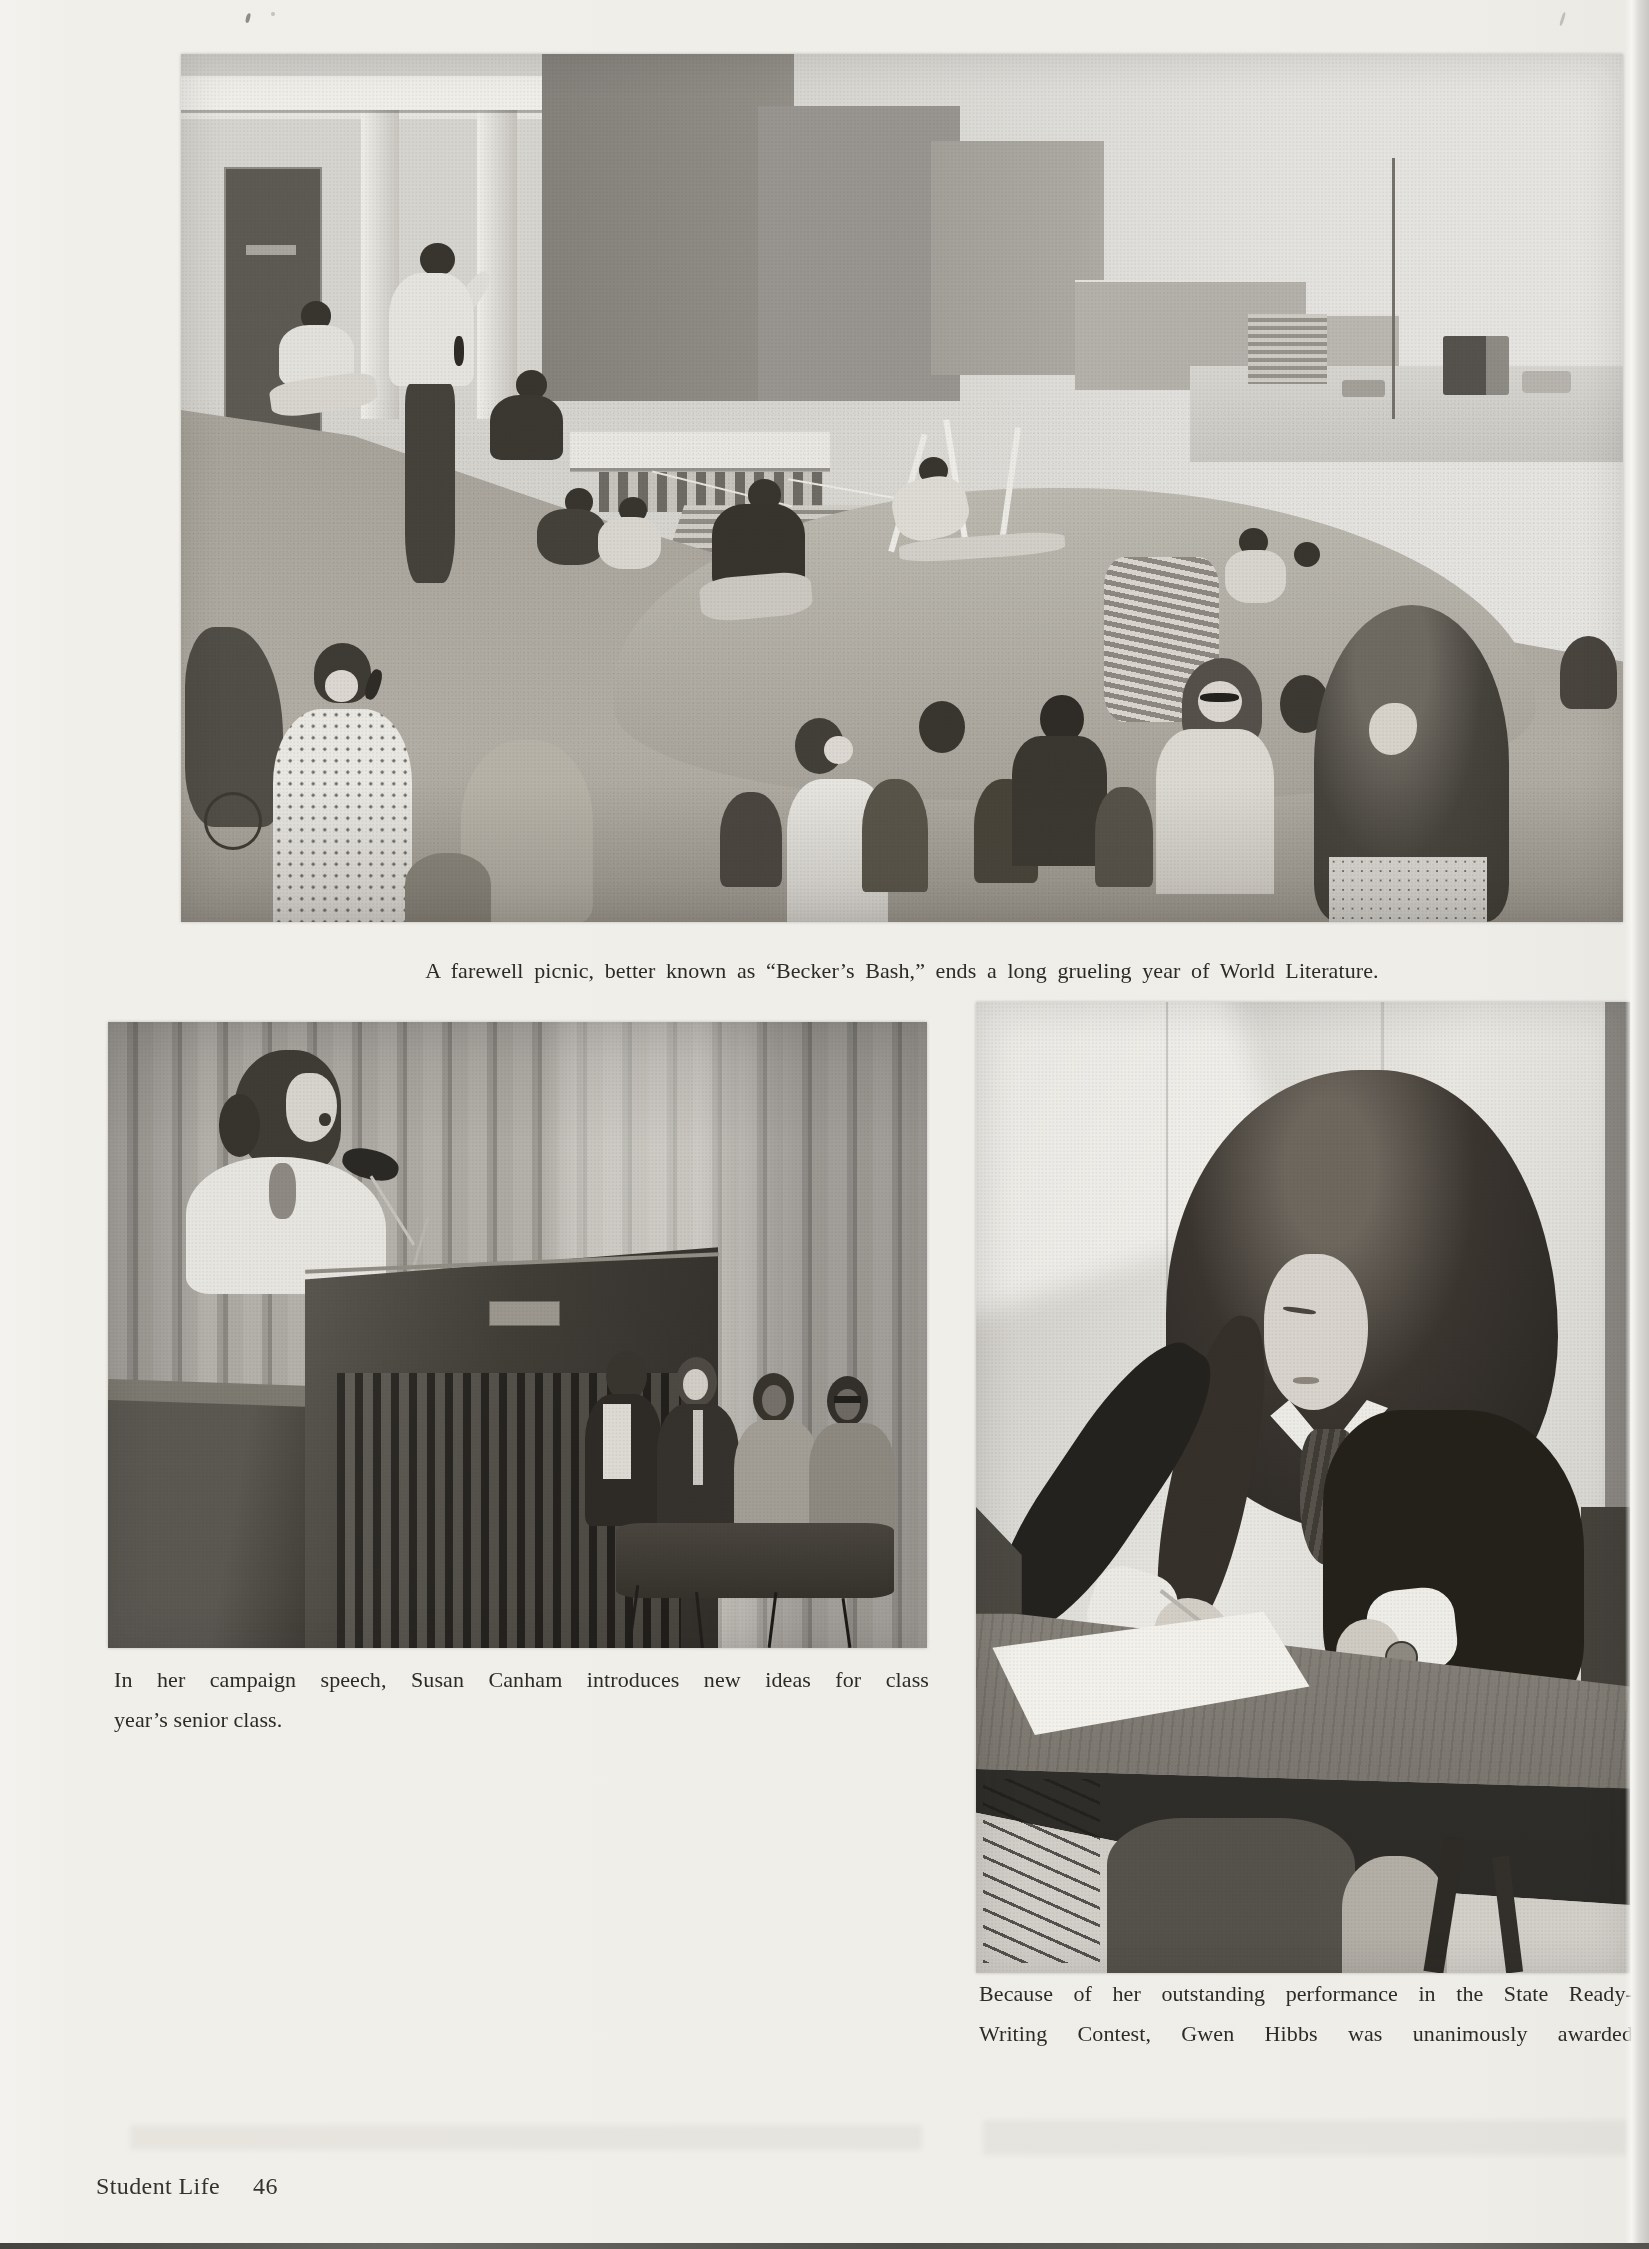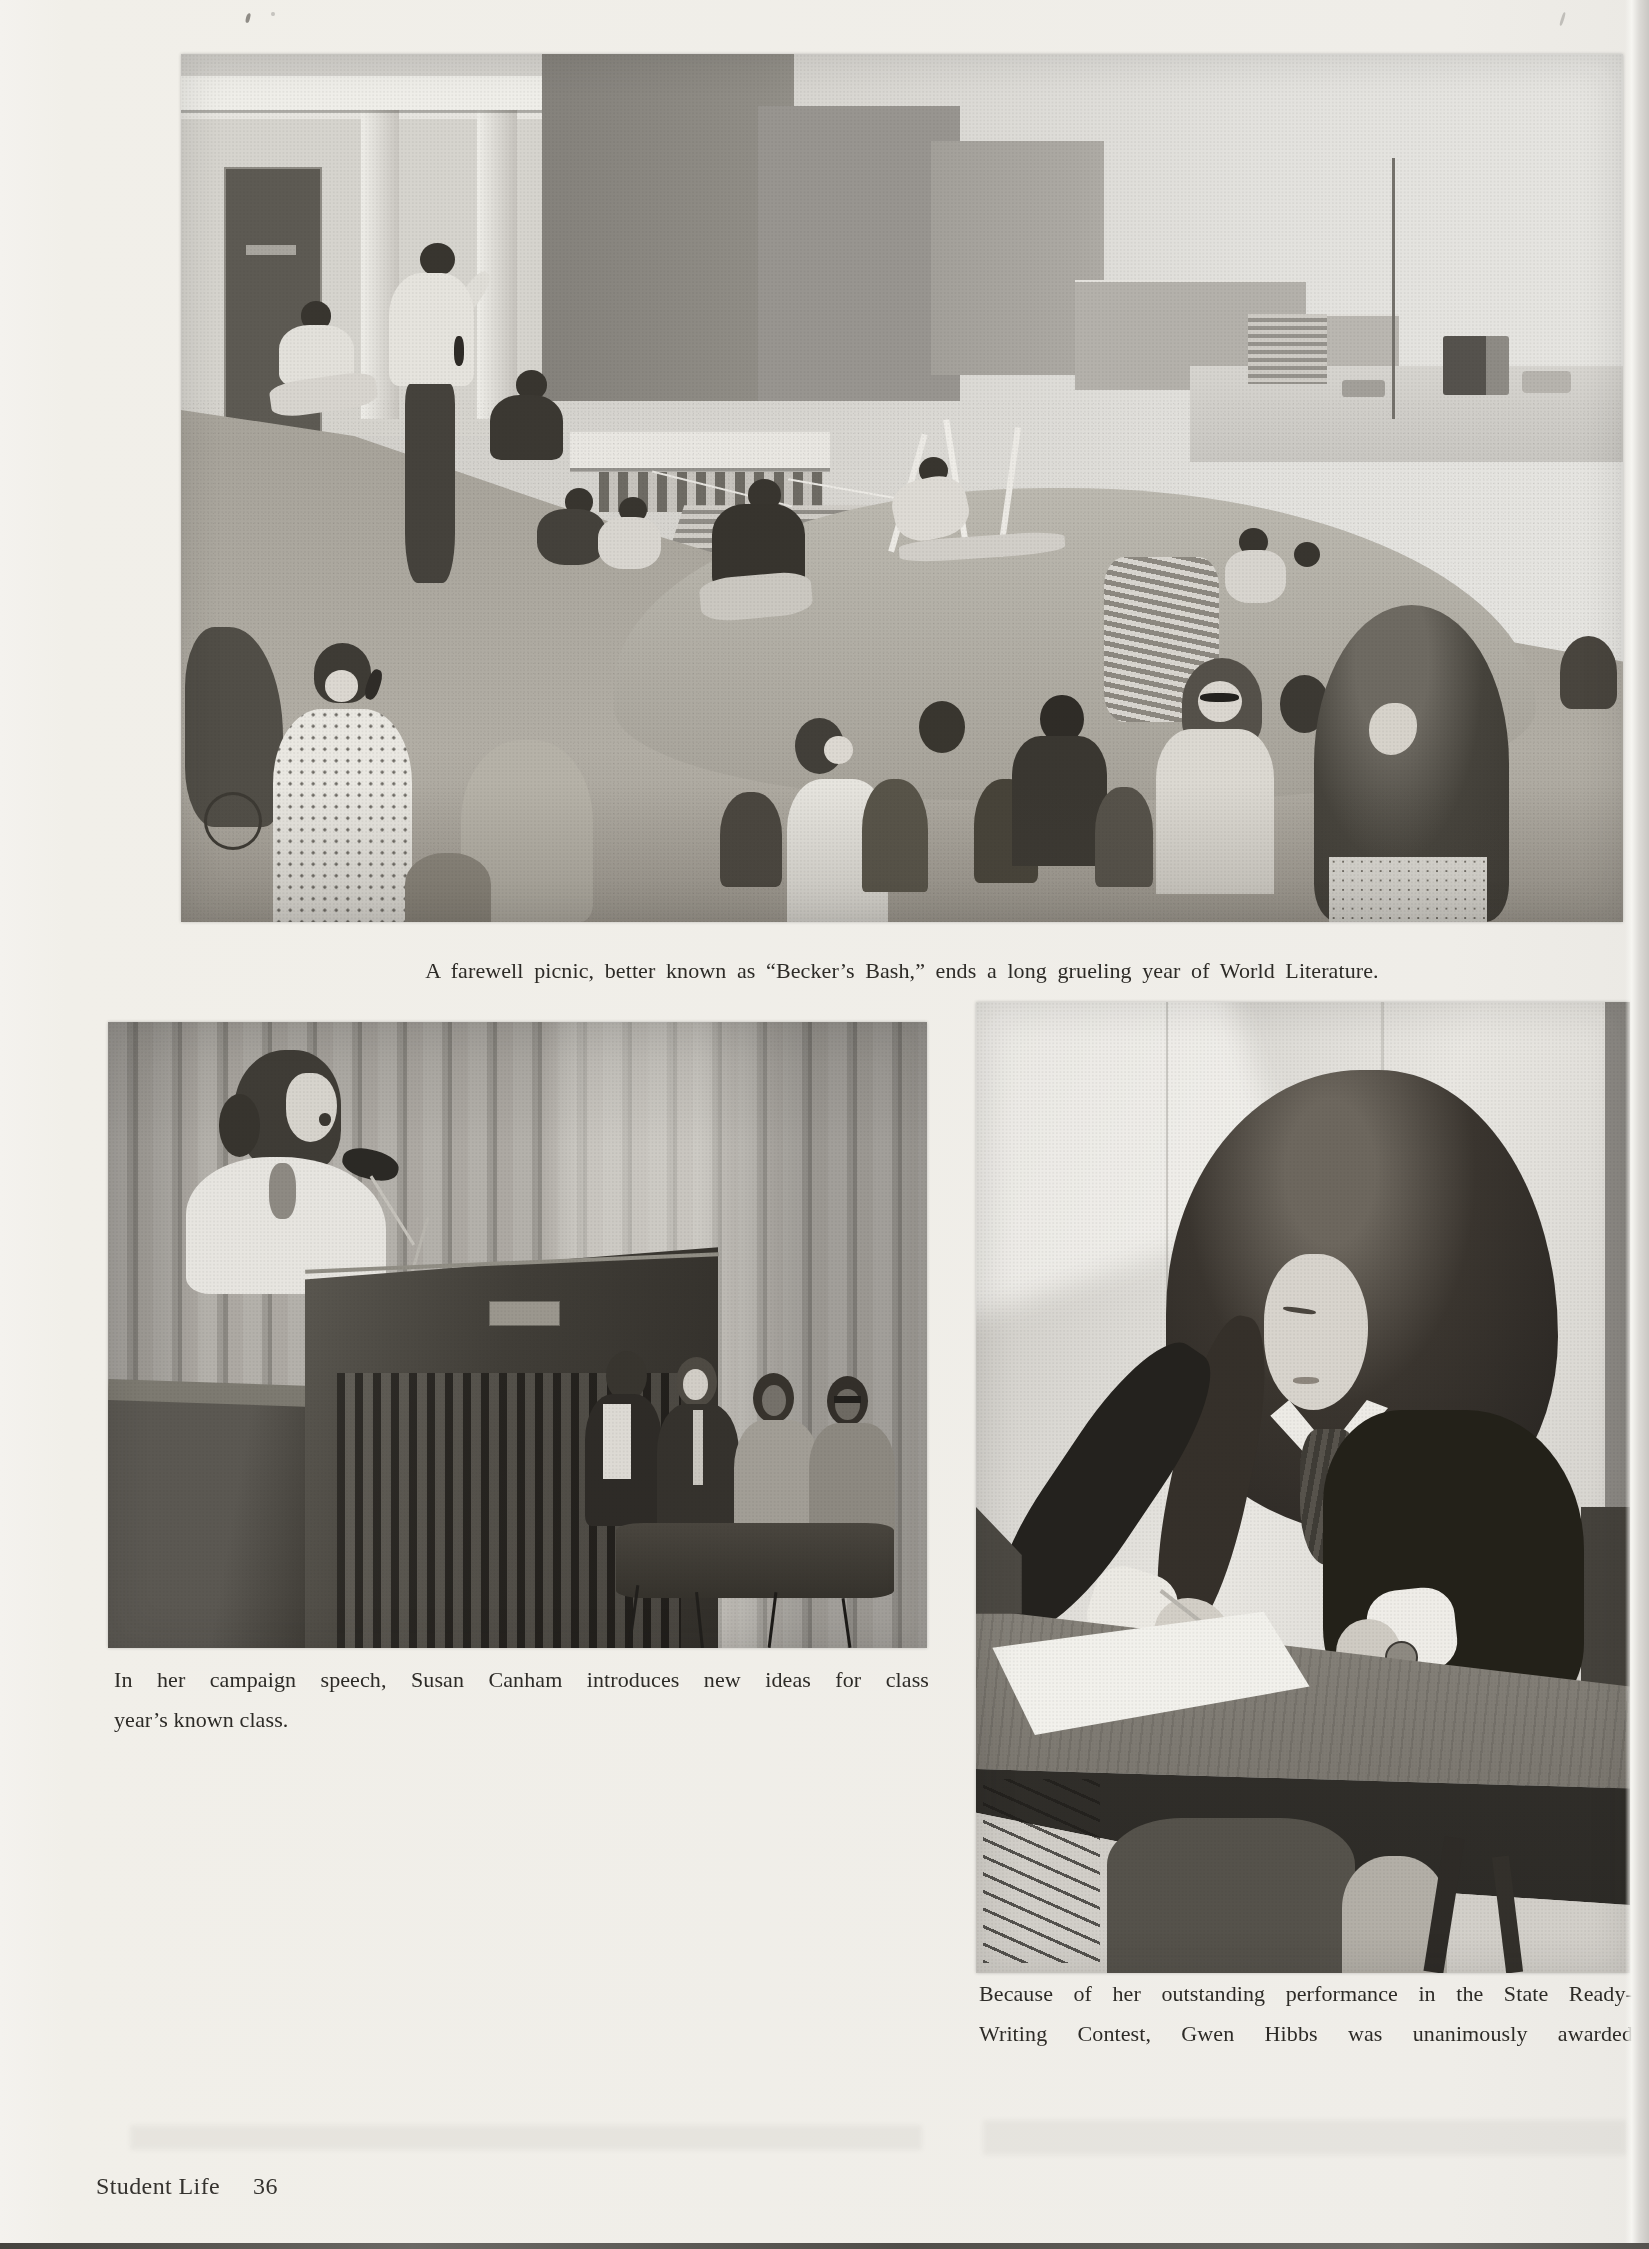--- a/index.html
+++ b/index.html
@@ -186,21 +186,21 @@
     <i class="a" style="left:72%;top:91%;width:2.9px;height:9%;background:#211f1c;transform:rotate(-6deg);"></i>
     <i class="a" style="left:81%;top:91%;width:2.9px;height:9%;background:#1d1b18;transform:rotate(7deg);"></i>
     <i class="a" style="left:90%;top:92%;width:2.9px;height:8%;background:#1d1b18;transform:rotate(-8deg);"></i>
 
     <i class="grain"></i>
     <i class="vign"></i>
   </figure>
 
   <div class="cap" style="left:114px;top:1660px;width:815px;">
     <div class="jline">In her campaign speech, Susan Canham introduces new ideas for class</div>
-    <div class="lline">year’s known class.</div>
+    <div class="lline">year’s senior class.</div>
   </div>
 
   <figure class="ph" style="left:976px;top:1002px;width:654px;height:971px;margin:0;">
     <i class="a" style="inset:0;background:linear-gradient(115deg,#c9c6c0 0%,#dbd9d4 26%,#e9e7e2 46%,#dfddd8 64%,#ccc9c3 100%);"></i>
     <i class="a" style="left:-12%;top:-6%;width:55%;height:34%;background:rgba(245,244,240,.75);filter:blur(13px);transform:rotate(-18deg);"></i>
     <i class="a" style="left:29%;top:0;width:2.2px;height:46%;background:rgba(90,87,80,.25);"></i>
     <i class="a" style="left:62%;top:0;width:2.2px;height:12%;background:rgba(90,87,80,.18);"></i>
     <i class="a" style="left:96.2%;top:0;width:3.8%;height:100%;background:#8b8883;"></i>
     <i class="a" style="left:92.5%;top:52%;width:7.5%;height:22%;background:#45423c;"></i>
 
@@ -242,21 +242,21 @@
     <i class="vign"></i>
   </figure>
 
   <div class="cap" style="left:979px;top:1974px;width:654px;font-size:22px;">
     <div class="jline">Because of her outstanding performance in the State Ready-</div>
     <div class="jline">Writing Contest, Gwen Hibbs was unanimously awarded</div>
   </div>
 
   <div id="footer">
     <span>Student Life</span>
-    <span>36</span>
+    <span>46</span>
   </div>
 
   <i class="a" style="left:246px;top:13px;width:4.3px;height:10px;background:#8f8c86;border-radius:60% 40% 50% 50%;transform:rotate(14deg);"></i>
   <i class="a" style="left:271px;top:11.5px;width:3.6px;height:4.3px;background:#c6c4bf;border-radius:50%;"></i>
   <i class="a" style="left:1561px;top:11.5px;width:2.9px;height:14.4px;background:#c0beb9;transform:rotate(18deg);border-radius:40%;"></i>
   <i class="smudge" style="left:130px;top:2125px;width:792px;height:24.5px;"></i>
   <i class="smudge" style="left:983px;top:2120px;width:644px;height:35px;"></i>
   <i class="a" style="right:0;top:0;width:24.5px;height:100%;
             background:linear-gradient(90deg,rgba(246,245,242,0) 0,#f6f5f1 28%,#dcdad6 60%,#c9c7c3 100%);"></i>
   <i class="a" style="left:0;bottom:0;width:100%;height:7.2px;

